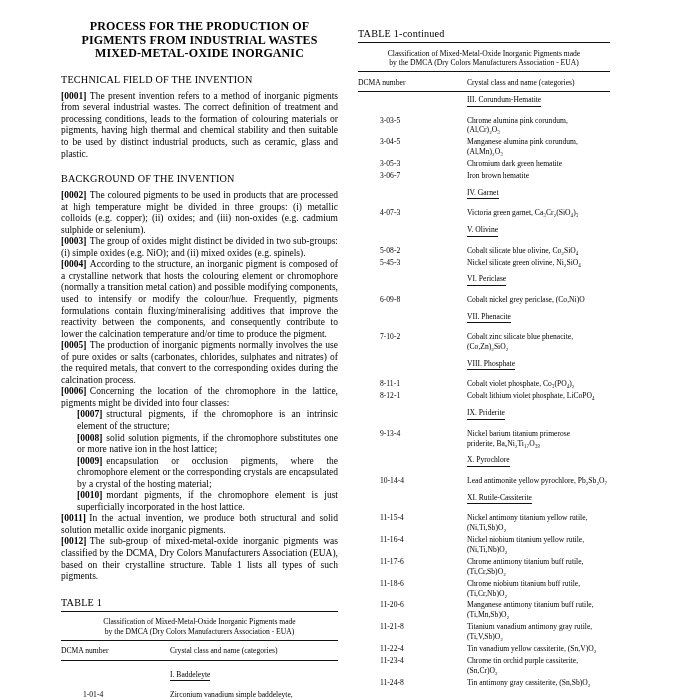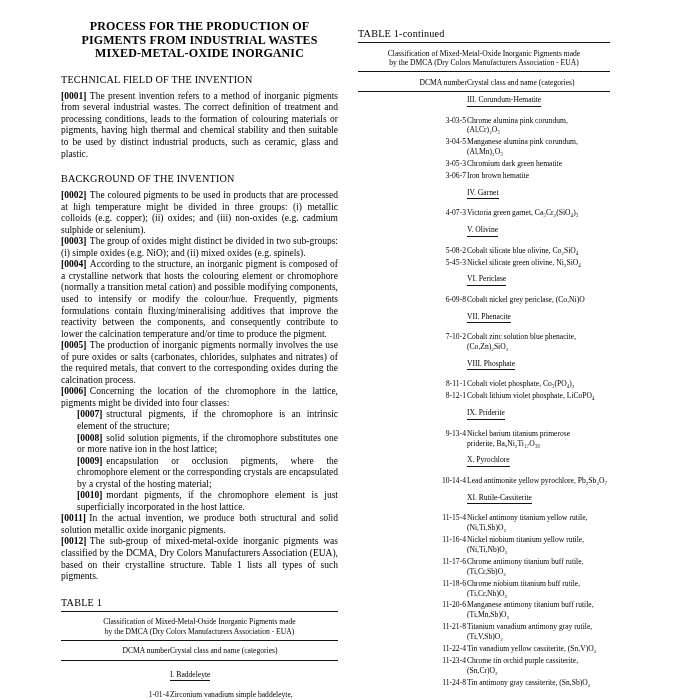--- a/index.html
+++ b/index.html
@@ -103,21 +103,20 @@
     padding: 3.5px 6px 3.5px 6px;
   }
   .tbl-colhead td {
     padding: 3.5px 0 3.5px 0;
   }
   .c-num {
     width: 86px;
     padding-left: 22px;
     vertical-align: top;
     white-space: nowrap;
-    text-align: right;
   }
   .c-name {
     vertical-align: top;
     padding-left: 0;
   }
   .grouprow td {
     padding-top: 0px;
   }
   .group-label {
     display: inline-block;
@@ -329,21 +328,21 @@
           </tr>
           <tr>
             <td class="c-num"></td>
             <td class="c-name"><span class="group-label grp-underline">VII. Phenacite</span></td>
           </tr>
           <tr class="spacer-row">
             <td colspan="2"></td>
           </tr>
           <tr>
             <td class="c-num">7-10-2</td>
-            <td class="c-name"><span>Cobalt zinc solution blue phenacite,</span><br><span>(Co,Zn)₂SiO₂</span></td>
+            <td class="c-name"><span>Cobalt zinc silicate blue phenacite,</span><br><span>(Co,Zn)₂SiO₂</span></td>
           </tr>
           <tr class="spacer-row-sm">
             <td colspan="2"></td>
           </tr>
           <tr>
             <td class="c-num"></td>
             <td class="c-name"><span class="group-label grp-underline">VIII. Phosphate</span></td>
           </tr>
           <tr class="spacer-row">
             <td colspan="2"></td>

